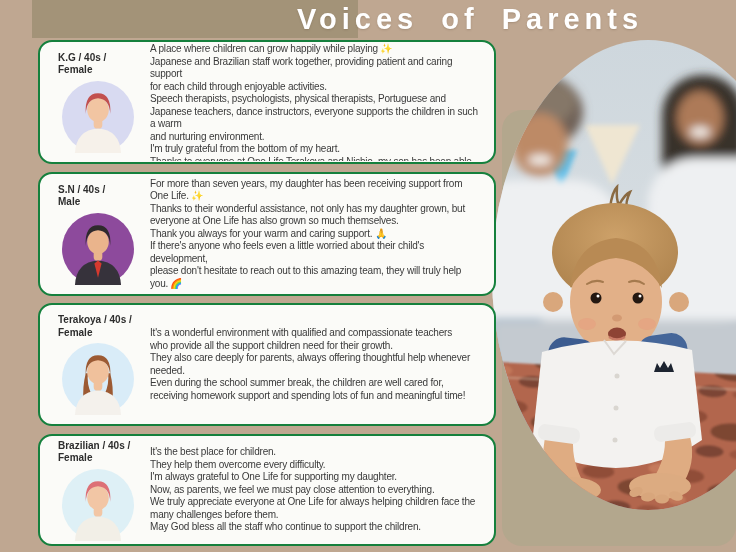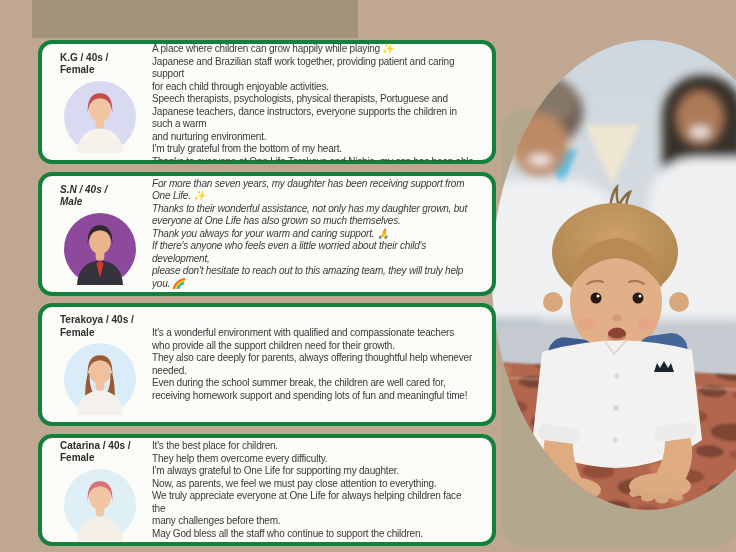--- a/index.html
+++ b/index.html
@@ -14,43 +14,44 @@
          text-shadow:0 1px 2px rgba(90,70,50,.25);z-index:4;}
 
   
   .right-panel{position:absolute;left:502px;top:110px;width:234px;height:436px;
                background:#b3a78d;border-radius:20px;z-index:1;}
   .photo{position:absolute;left:492px;top:40px;width:312px;height:470px;z-index:2;}
   .photo svg{display:block;width:100%;height:100%;}
 
   
   .card{position:absolute;left:38px;width:458px;background:#fbfbf8;
-        border:4px solid #15803d;border-radius:14px;box-sizing:border-box;
+        border:2px solid #15803d;border-radius:14px;box-sizing:border-box;
         display:flex;align-items:center;z-index:3;}
   .card1{top:40px;height:124px;}
-  .card2{top:172px;height:124px;font-style:italic;}
+  .card2{top:172px;height:124px;}
   .card3{top:303px;height:123px;}
   .card4{top:434px;height:112px;}
 
   .profile{width:88px;margin-left:14px;flex:0 0 auto;display:flex;flex-direction:column;
            align-items:center;gap:4px;}
   .p-name{align-self:flex-start;margin-left:4px;font-size:10px;font-weight:bold;color:#2d2d2d;
           line-height:12.5px;white-space:pre-line;}
   .avatar{width:72px;height:72px;}
   .avatar svg{display:block;width:72px;height:72px;}
 
   .quote{flex:1 1 auto;margin-left:8px;margin-right:16px;font-size:10px;line-height:12.5px;
          letter-spacing:-0.2px;color:#3a3a3a;white-space:pre-line;overflow:hidden;max-height:118px;}
 </style>
 </head>
 <body>
 
 <div id="stage">
 
   <div class="header-band"></div>
+  <h1 class="title">Voices of Parents</h1>
 
   <div class="right-panel"></div>
 
   <div class="photo">
     <svg viewBox="0 0 312 470" aria-hidden="true">
       <defs>
         <clipPath id="pc">
             <ellipse cx="156" cy="235" rx="156" ry="235"></ellipse>
           </clipPath>
         <filter id="b5" x="-30%" y="-30%" width="160%" height="160%">
@@ -240,21 +241,21 @@
     <div class="quote">It's a wonderful environment with qualified and compassionate teachers
 who provide all the support children need for their growth.
 They also care deeply for parents, always offering thoughtful help whenever
 needed.
 Even during the school summer break, the children are well cared for,
 receiving homework support and spending lots of fun and meaningful time!</div>
   </section>
 
   <section class="card card4">
     <div class="profile">
-      <div class="p-name">Catarina / 40s /
+      <div class="p-name">Brazilian / 40s /
 Female</div>
       <div class="avatar" style="--bg: #def0f6; --hair: #dd7076; --skin: #f2c6a5; --shirt: #f2efe7; --accent: transparent; --hairlong: transparent;">
         <svg viewBox="0 0 100 100">
           <circle cx="50" cy="50" r="50" fill="var(--bg)"></circle>
           <path d="M33,42 Q28,62 30,80 L41,72 Q34,56 36,42 Z M67,42 Q72,62 70,80 L59,72 Q66,56 64,42 Z" fill="var(--hairlong)"></path>
           <path d="M18,100 Q20,68 50,66 Q80,68 82,100 Z" fill="var(--shirt)"></path>
           <rect x="44" y="52" width="12" height="14" rx="5" fill="var(--skin)"></rect>
           <ellipse cx="50" cy="40" rx="15" ry="17" fill="var(--skin)"></ellipse>
           <path d="M33,46 Q31,17 50,17 Q69,17 67,46 Q66,25 50,24 Q34,25 33,46 Z" fill="var(--hair)"></path>
           <polygon points="50,66 45,70 50,90 55,70" fill="var(--accent)"></polygon>

